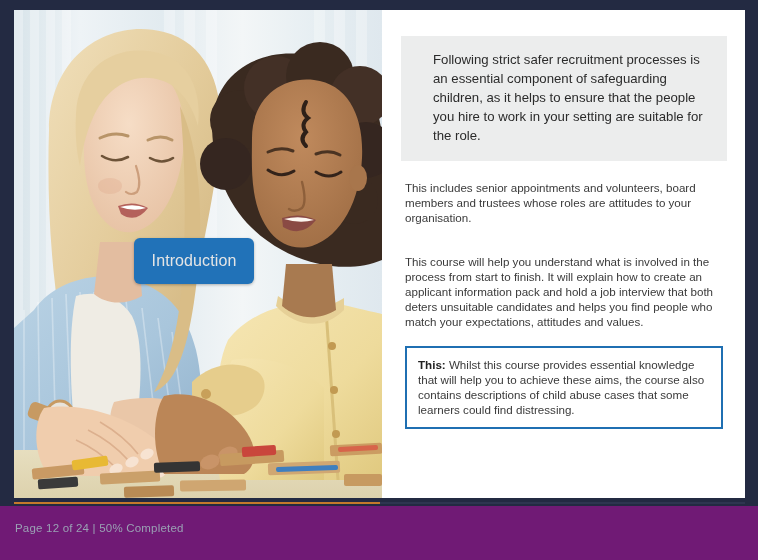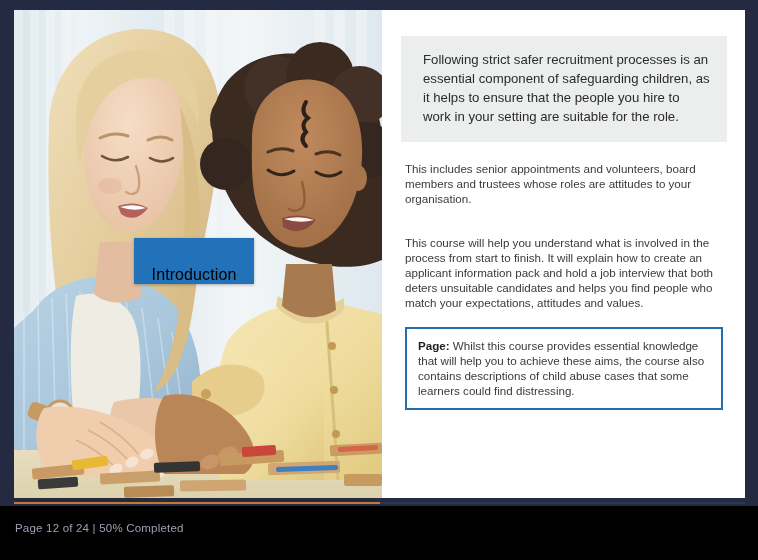--- a/index.html
+++ b/index.html
@@ -36,40 +36,41 @@
   }
   .photo-svg { display:block; width:368px; height:488px; }
 
   .intro-badge {
     position: absolute;
     left: 120px;
     top: 228px;
     width: 120px;
     height: 46px;
     background: #2172b8;
-    color: #000000;
+    color: #e5e5e5;
     display: flex;
-    align-items: flex-end;
+    align-items: center;
     justify-content: center;
     font-size: 16px;
     letter-spacing: .1px;
     box-shadow: 0 1px 3px rgba(0,0,0,.28);
+    border-radius: 6px;
   }
 
   
   .text-panel {
     flex: 1 1 auto;
     background: #ffffff;
     padding: 26px 18px 10px 19px;
     position: relative;
   }
 
   .callout-grey {
     background: #eceded;
-    padding: 14px 16px 16px 22px;
+    padding: 14px 16px 16px 32px;
     margin-bottom: 19px;
   }
   .callout-grey p {
     font-size: 13.2px;
     line-height: 19px;
     color: #2b2b2b;
   }
 
   .body-para {
     font-size: 11.6px;
@@ -106,21 +107,21 @@
     height: 2px;
     background: #c4792c;
     width: 50%;
   }
 
   
   .footer {
     position: absolute;
     left: 0; top: 506px;
     width: 758px; height: 54px;
-    background: #000000;
+    background: #701a75;
   }
   .footer-status {
     position: absolute;
     left: 15px; top: 16px;
     font-size: 11.5px;
     color: #9aa1b4;
     letter-spacing: .2px;
   }
 </style>
 </head>
@@ -331,21 +332,21 @@
     <div class="text-panel">
 
       <div class="callout-grey">
         <p>Following strict safer recruitment processes is an essential component of safeguarding children, as it helps to ensure that the people you hire to work in your setting are suitable for the role.</p>
       </div>
 
       <p class="body-para">This includes senior appointments and volunteers, board members and trustees whose roles are attitudes to your organisation.</p>
       <p class="body-para tight">This course will help you understand what is involved in the process from start to finish. It will explain how to create an applicant information pack and hold a job interview that both deters unsuitable candidates and helps you find people who match your expectations, attitudes and values.</p>
 
       <div class="note-box">
-        <p><b>Page:</b><span> Whilst this course provides essential knowledge that will help you to achieve these aims, the course also contains descriptions of child abuse cases that some learners could find distressing.</span></p>
+        <p><b>This:</b><span> Whilst this course provides essential knowledge that will help you to achieve these aims, the course also contains descriptions of child abuse cases that some learners could find distressing.</span></p>
       </div>
 
     </div>
   </div>
 
   <div class="progress-track">
     <div class="progress-fill" style="width: 50%;"></div>
   </div>
 
   <div class="footer">

